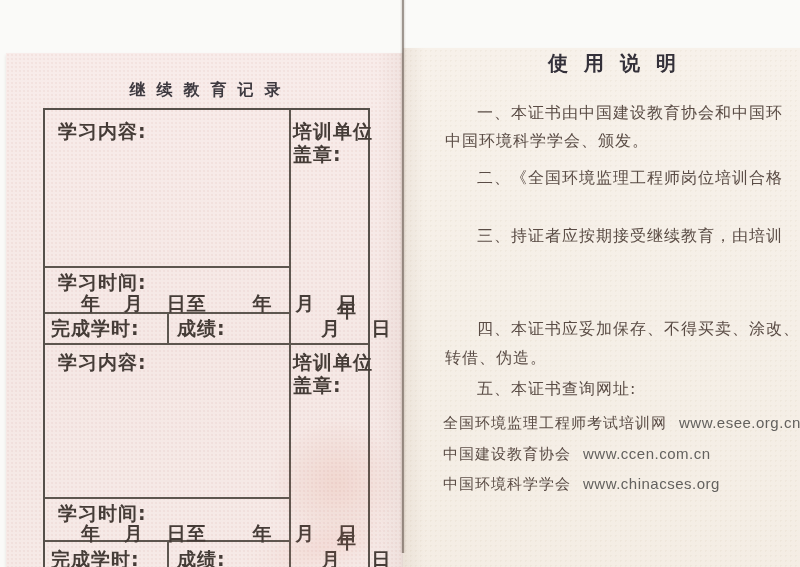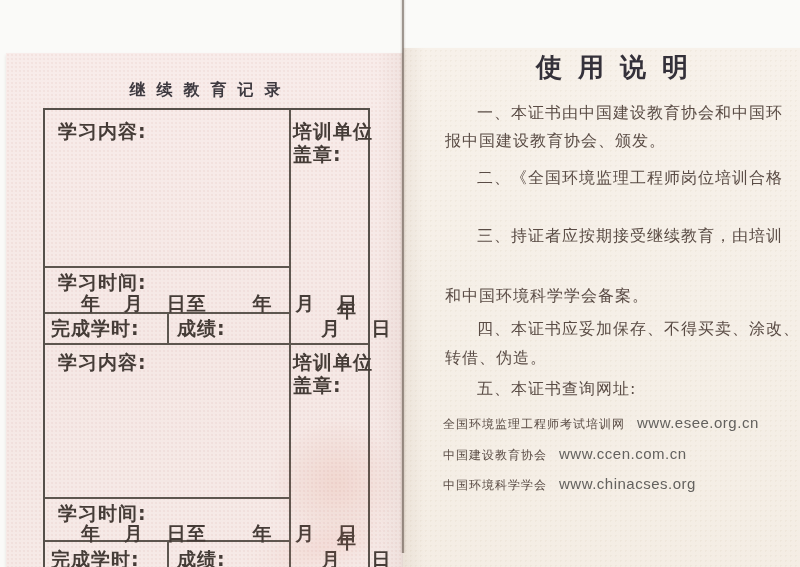--- a/index.html
+++ b/index.html
@@ -53,30 +53,30 @@
   }
   .seal-smudge{position:absolute;border-radius:50%;filter:blur(6px);pointer-events:none;}
   .smudge-a{left:270px;top:370px;width:120px;height:120px;
     background:radial-gradient(circle,rgba(214,120,92,0.16) 0%,rgba(214,120,92,0.05) 55%,transparent 75%);}
   .smudge-b{left:240px;top:470px;width:150px;height:50px;transform:rotate(-12deg);
     background:radial-gradient(ellipse,rgba(224,130,110,0.14) 0%,transparent 70%);}
 
   
   .rp-title{
     position:absolute;left:507px;top:50px;width:210px;
-    text-align:center;font-size:26px;font-weight:bold;color:#34313a;
+    text-align:center;font-size:20px;font-weight:bold;color:#34313a;
     letter-spacing:16px;text-indent:16px;white-space:nowrap;
   }
   .rp-line{
     position:absolute;left:445px;width:345px;
     font-size:16px;color:#5a4c45;letter-spacing:1px;white-space:nowrap;
   }
   .rp-line.indent{left:477px;}
   .rp-link{position:absolute;left:443px;width:350px;white-space:nowrap;}
-  .rp-link .org{font-size:12px;color:#5a4c45;letter-spacing:1px;}
+  .rp-link .org{font-size:15px;color:#5a4c45;letter-spacing:1px;}
   .rp-link .url{font-size:15px;color:#63615e;font-family:"Liberation Sans",sans-serif;margin-left:12px;letter-spacing:0.5px;}
 </style>
 </head>
 <body>
 
 <div class="scan">
 
   <div class="page page-left">
     <div class="lp-title">继续教育记录</div>
 
@@ -116,24 +116,23 @@
     <div class="seal-smudge smudge-b"></div>
   </div>
 
   <div class="fold"></div>
 
   <div class="page page-right"></div>
 
   <div class="rp-title">使用说明</div>
 
   <div class="rp-line indent" style="top:103px;">一、本证书由中国建设教育协会和中国环</div>
-  <div class="rp-line" style="top:131px;">报中国建设教育协会、颁发。</div>
+  <div class="rp-line" style="top:131px;">中国环境科学学会、颁发。</div>
   <div class="rp-line indent" style="top:168px;">二、《全国环境监理工程师岗位培训合格</div>
   <div class="rp-line indent" style="top:226px;">三、持证者应按期接受继续教育，由培训</div>
-  <div class="rp-line" style="top:286px;">和中国环境科学学会备案。</div>
   <div class="rp-line indent" style="top:319px;">四、本证书应妥加保存、不得买卖、涂改、</div>
   <div class="rp-line" style="top:348px;">转借、伪造。</div>
   <div class="rp-line indent" style="top:379px;">五、本证书查询网址:</div>
 
   <div class="rp-link" style="top:413px;">
     <span class="org">全国环境监理工程师考试培训网</span><span class="url">www.esee.org.cn</span>
   </div>
   <div class="rp-link" style="top:474px;">
     <span class="org">中国环境科学学会</span><span class="url">www.chinacses.org</span>
   </div>

